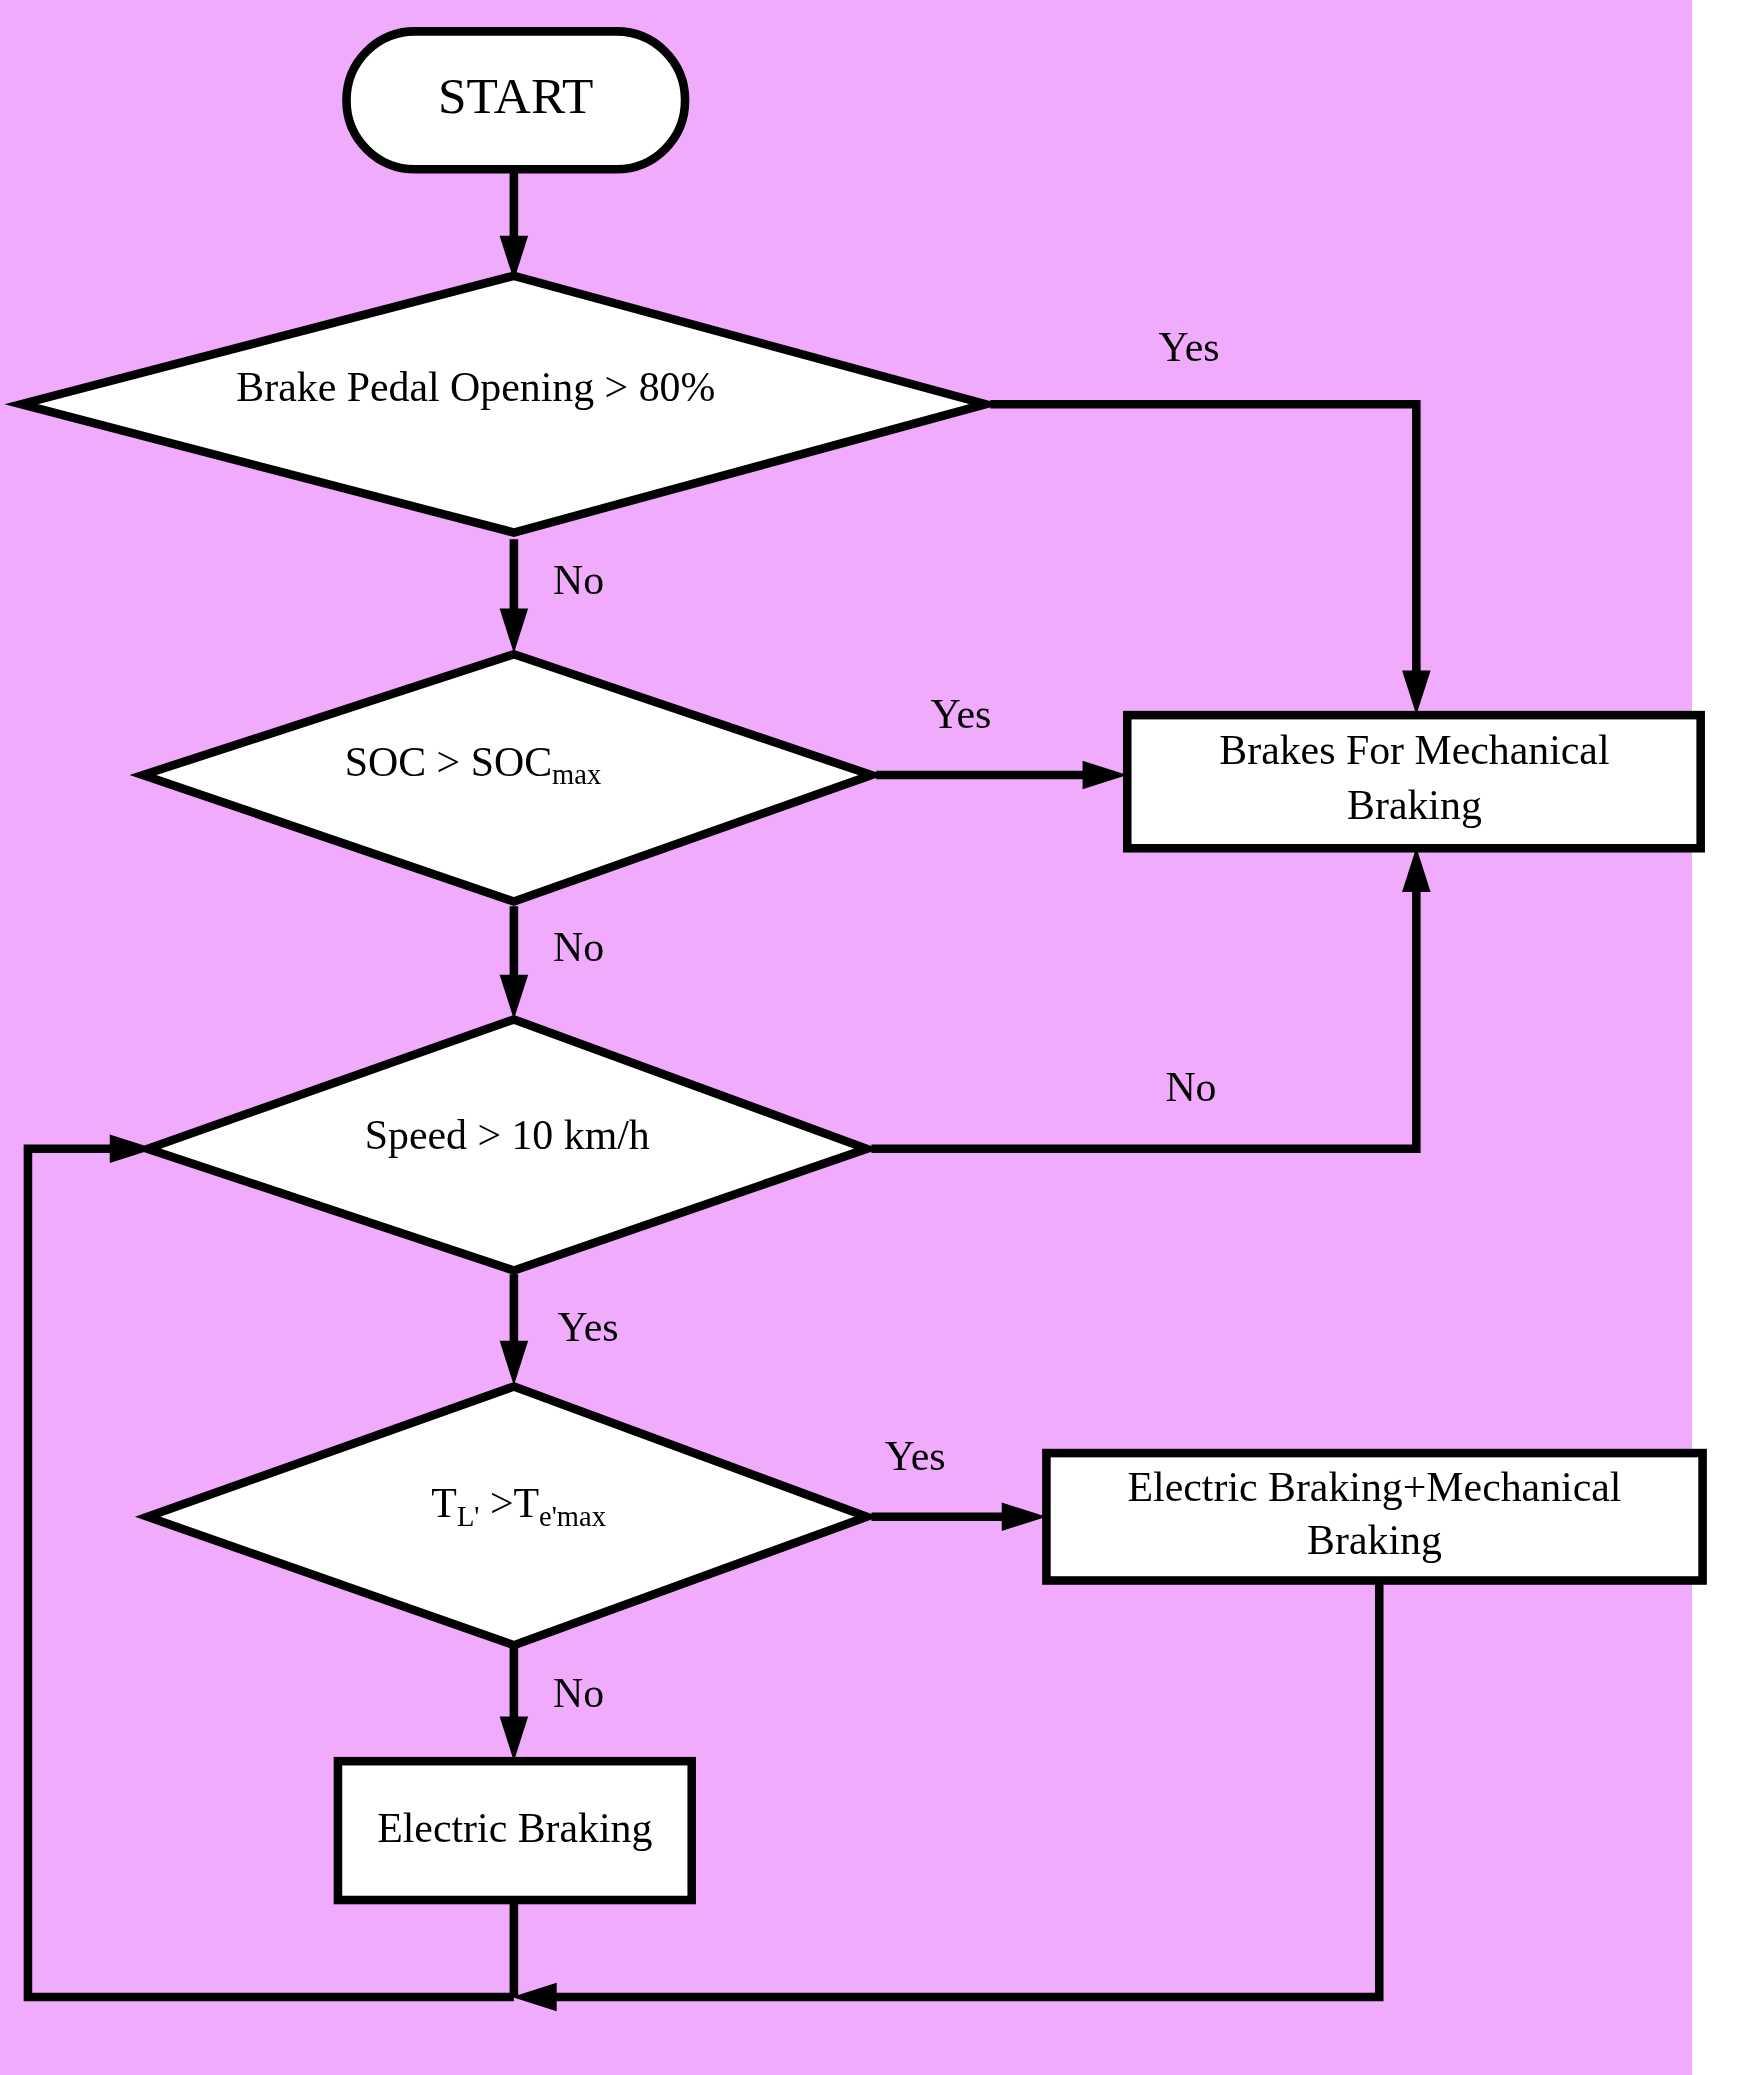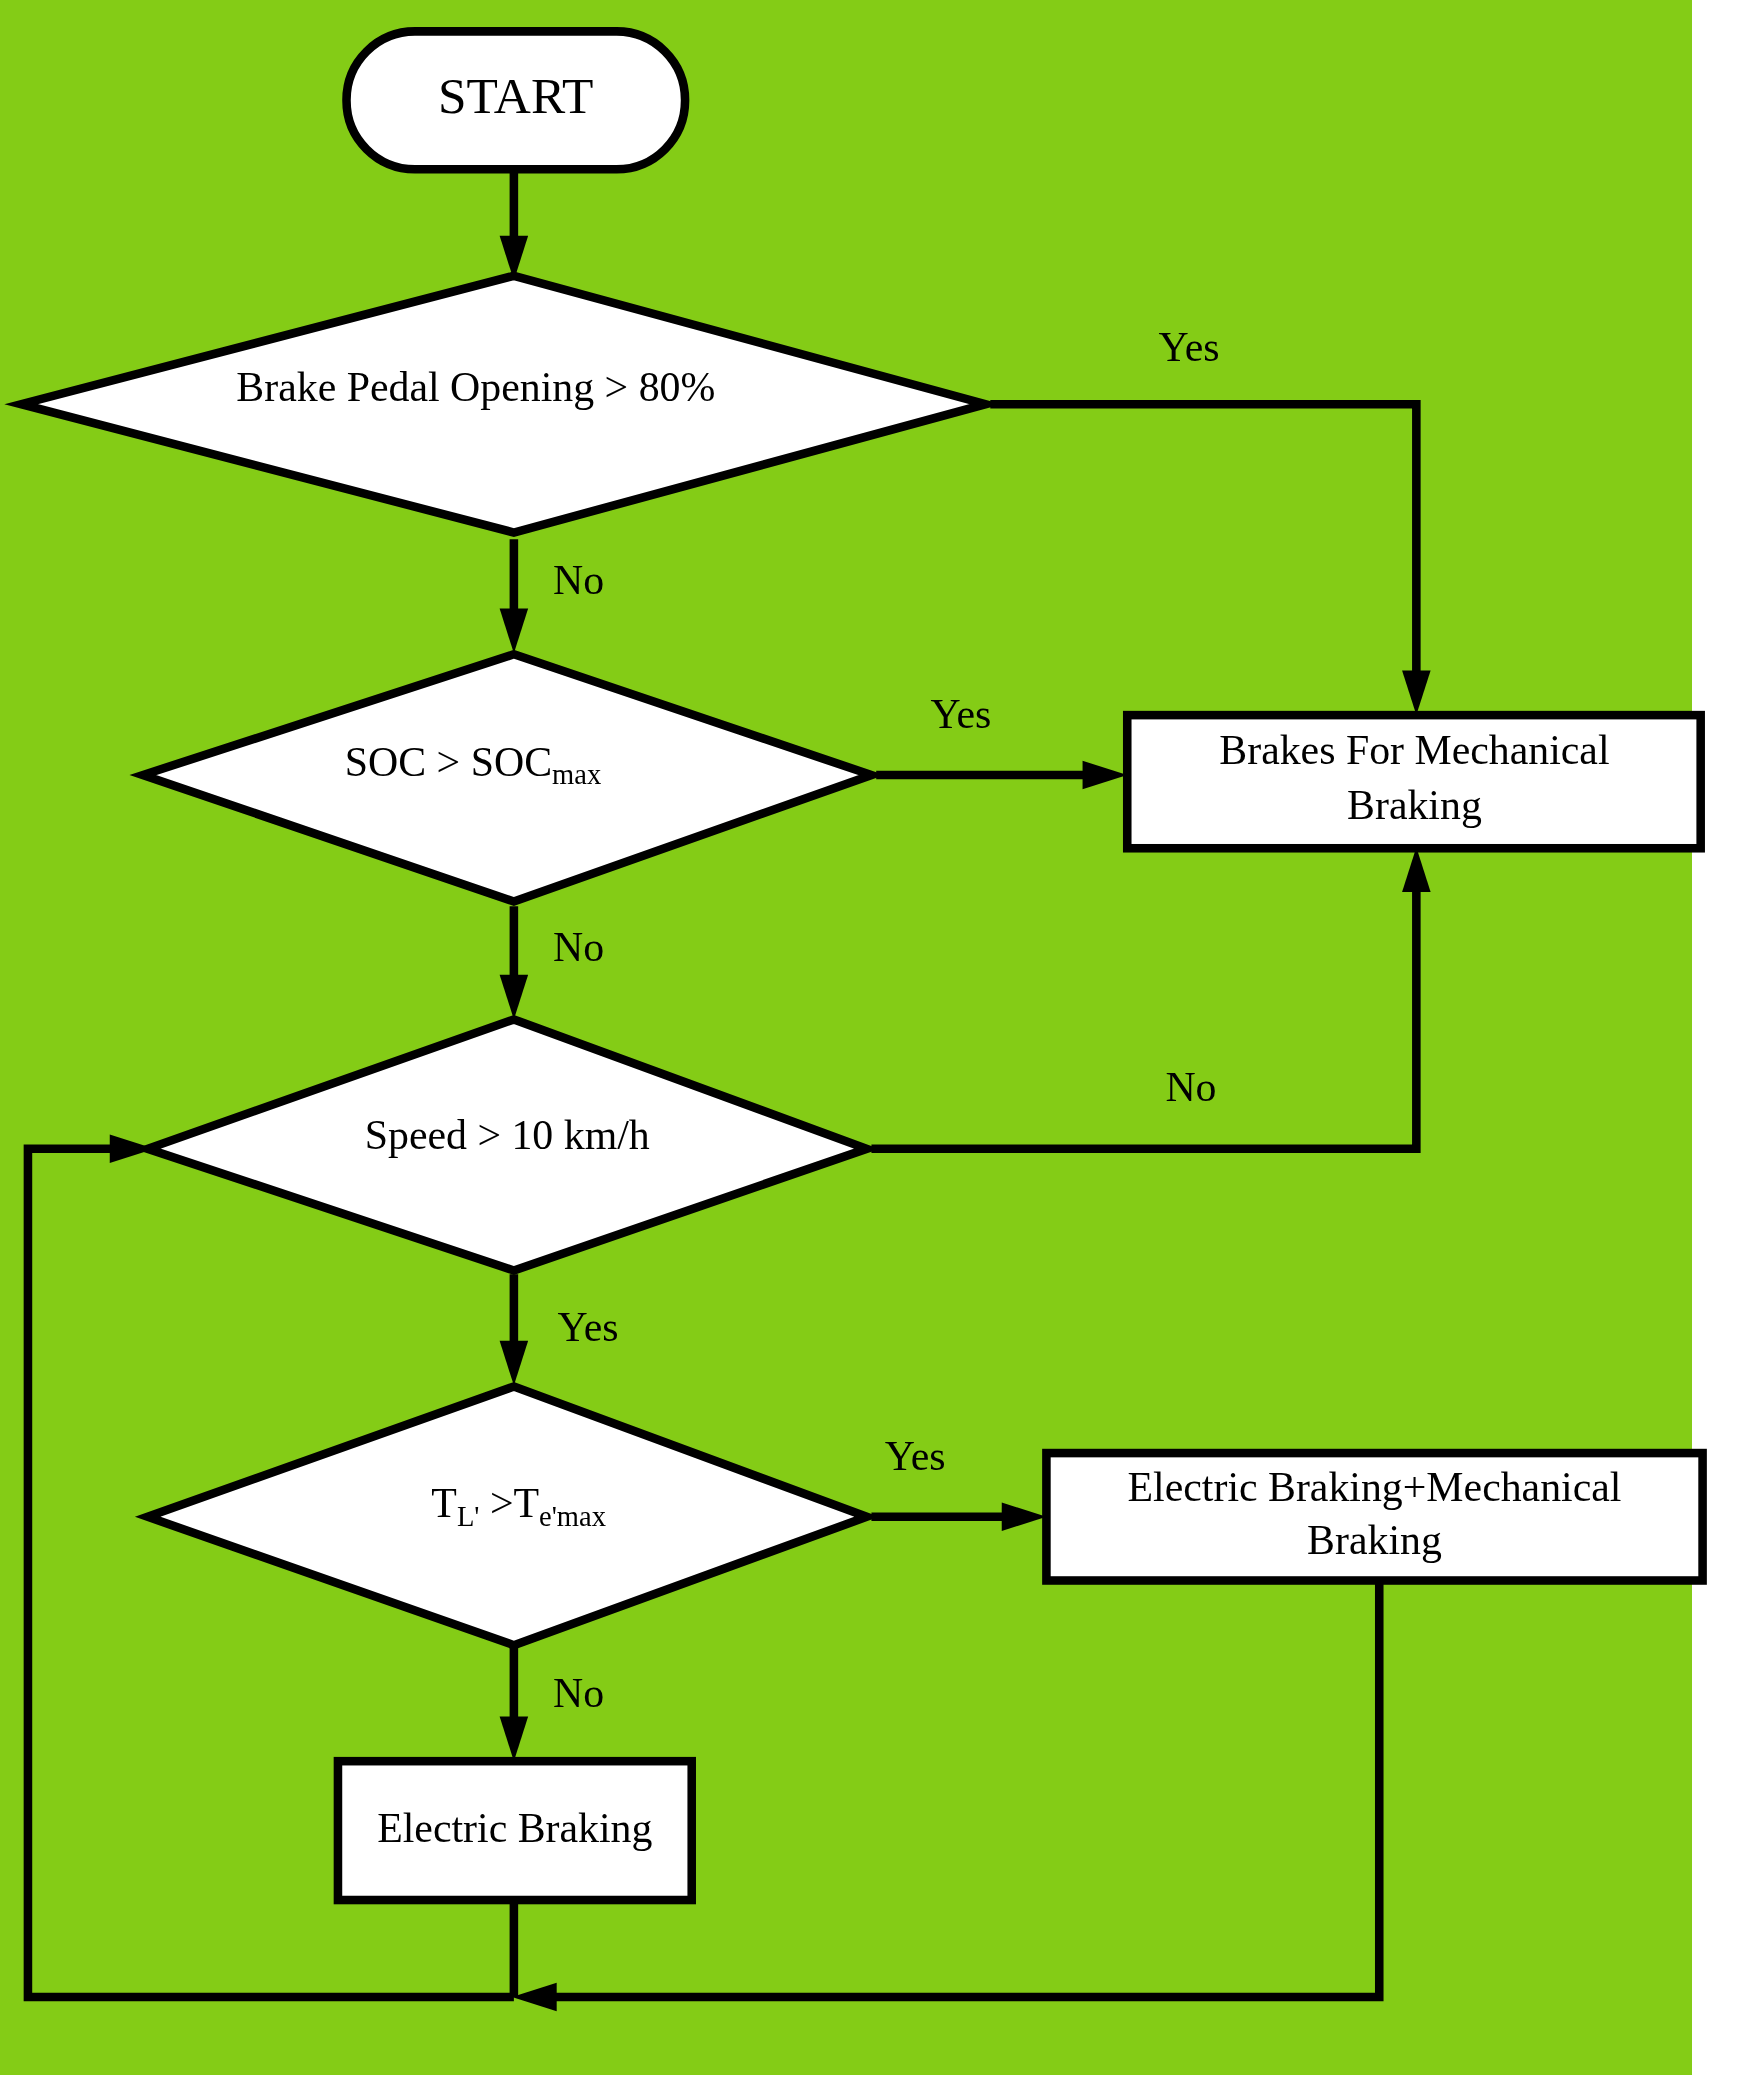--- a/index.html
+++ b/index.html
@@ -4,21 +4,21 @@
 <style>
   html, body {
     margin: 0;
     padding: 0;
     background: #ffffff;
   }
   #flowchart-root {
     position: relative;
     width: 1692px;
     height: 2075px;
-    background: #84cc16;
+    background: #f0abfc;
     font-family: "Liberation Serif", "DejaVu Serif", serif;
   }
   svg#flow-svg {
     position: absolute;
     top: 0;
     left: 0;
     width: 1760px;
     height: 2075px;
     display: block;
   }

